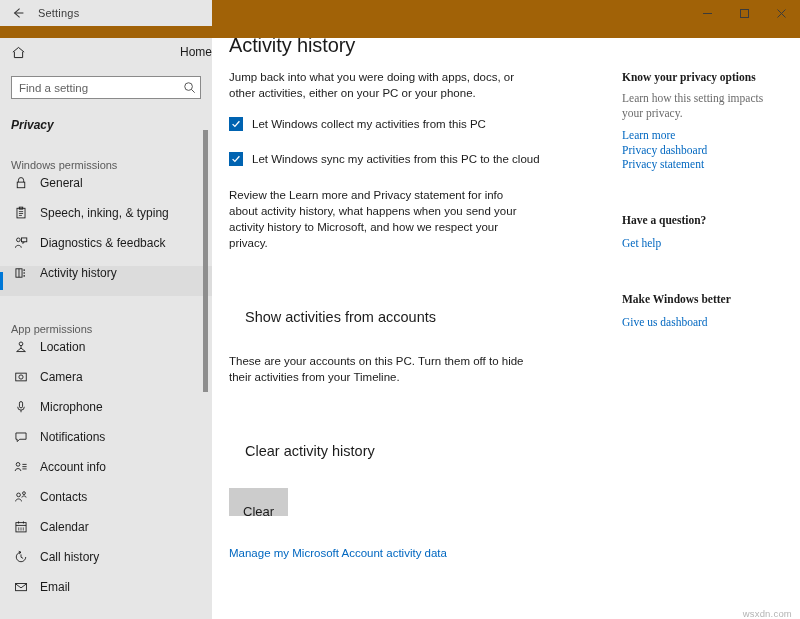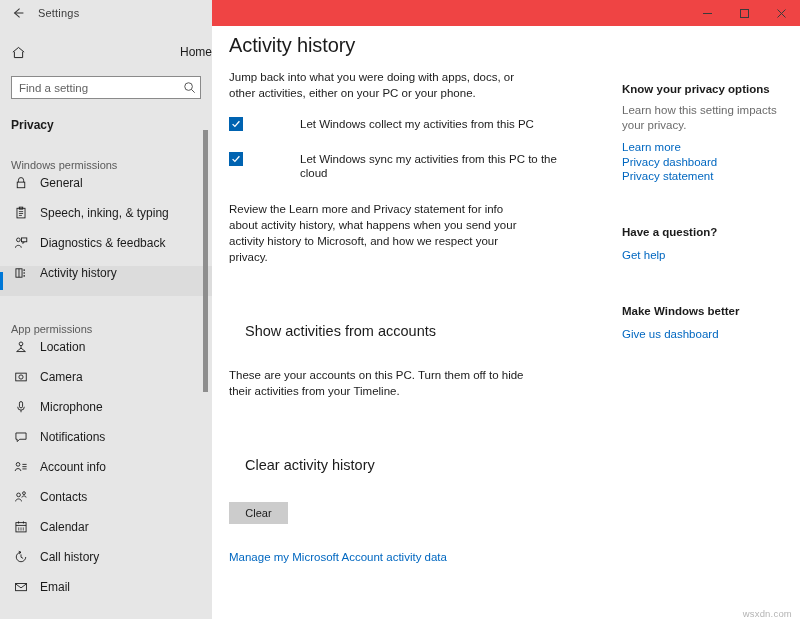--- a/index.html
+++ b/index.html
@@ -21,22 +21,22 @@
     height: 619px;
     background: #ffffff;
     overflow: hidden;
   }
 
   
   .titlebar {
     position: absolute;
     top: 0; left: 0;
     width: 800px;
-    height: 26px;
-    background: #ef4444;
+    height: 38px;
+    background: #a16207;
     z-index: 10;
   }
   .titlebar-left {
     position: absolute;
     left: 0; top: 0;
     width: 212px;
     height: 26px;
     background: #e6e6e6;
     display: flex;
     align-items: center;
@@ -125,20 +125,21 @@
     right: 5px;
     top: 4px;
     pointer-events: none;
   }
 
   .section-title-privacy {
     font-size: 12px;
     font-weight: bold;
     color: #1b1b1b;
     padding: 16px 0 0 11px;
+    font-style: italic;
   }
 
   .group-label {
     font-size: 11px;
     color: #5a5a5a;
     padding-left: 11px;
     margin-top: 27px;
     margin-bottom: 5px;
   }
 
@@ -228,21 +229,20 @@
     margin: 0;
     padding-top: 12px;
     max-width: 302px;
   }
 
   .checkbox-row {
     display: flex;
     align-items: flex-start;
     margin-top: 16px;
     cursor: default;
-    gap: 48px;
   }
   .checkbox-row.second { margin-top: 21px; }
   .cbox {
     width: 14px;
     height: 14px;
     min-width: 14px;
     box-sizing: border-box;
     background: #0063b1;
     border: 1px solid #0063b1;
     display: flex;
@@ -271,42 +271,43 @@
   .sh-activities { padding-top: 42px; }
   .sh-clear { padding-top: 42px; }
 
   .clear-btn {
     margin-top: 13px;
     width: 59px;
     height: 22px;
     background: #cccccc;
     border: 1px solid #cccccc;
     font-family: "Liberation Sans", sans-serif;
-    font-size: 11px;
+    font-size: 13px;
     color: #1b1b1b;
     cursor: default;
-    padding: 0;
+    padding: 13px;
     line-height: 20px;
   }
 
   .link {
     font-size: 11.5px;
     color: #0067c0;
     text-decoration: none;
     cursor: default;
     display: inline-block;
   }
   .manage-link { margin-top: 23px; }
 
   
   .aside {
     position: absolute;
     left: 410px;
-    top: 16px;
+    top: 4px;
     width: 165px;
+    font-family: Liberation Serif, serif;
   }
   .aside-heading {
     font-size: 11.5px;
     font-weight: bold;
     color: #1b1b1b;
     margin: 0;
     padding-top: 42px;
   }
   .aside-heading.first { padding-top: 41px; }
   .aside-sub {

